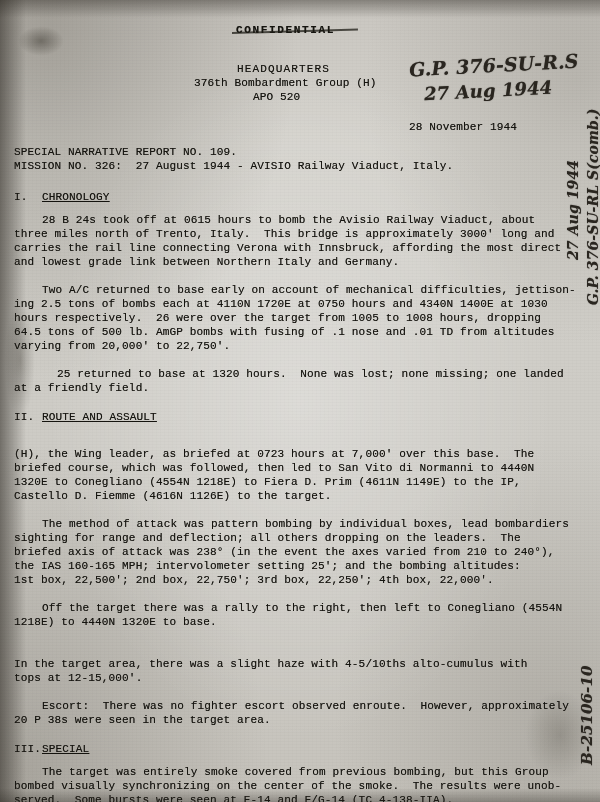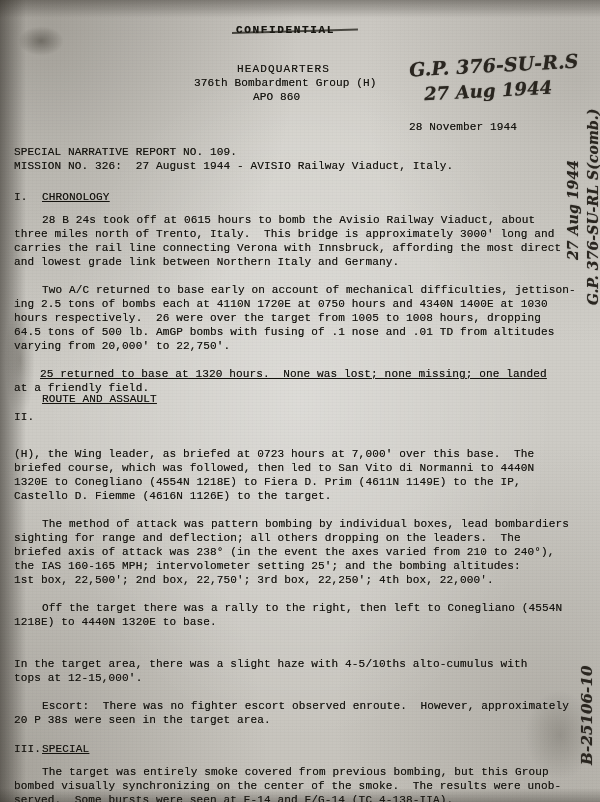--- a/index.html
+++ b/index.html
@@ -104,46 +104,46 @@
   <div class="smudge" style="left:5px;top:300px;width:30px;height:120px;background:radial-gradient(ellipse,rgba(50,46,38,.30),rgba(0,0,0,0) 70%);"></div>
   <div class="smudge" style="left:525px;top:690px;width:70px;height:90px;background:radial-gradient(ellipse,rgba(50,46,38,.22),rgba(0,0,0,0) 70%);"></div>
 
   <div class="doc">
 
     <div class="t bold" style="left:236px;top:23px;letter-spacing:1.6px;">CONFIDENTIAL</div>
     <div class="strike" style="left:232px;top:32px;width:126px;transform:rotate(-1.6deg);"></div>
 
     <div class="t" style="left:237px;top:62px;letter-spacing:1.1px;">HEADQUARTERS</div>
     <div class="t" style="left:194px;top:76px;">376th Bombardment Group (H)</div>
-    <div class="t" style="left:253px;top:90px;">APO 860</div>
+    <div class="t" style="left:253px;top:90px;">APO 520</div>
 
     <div class="t" style="left:409px;top:120px;">28 November 1944</div>
 
     <div class="t" style="left:14px;top:145px;">SPECIAL NARRATIVE REPORT NO. 109.</div>
     <div class="t" style="left:14px;top:159px;">MISSION NO. 326:  27 August 1944 - AVISIO Railway Viaduct, Italy.</div>
 
     <div class="t" style="left:14px;top:190px;">I.</div>
     <div class="t ul" style="left:42px;top:190px;">CHRONOLOGY</div>
 
     <div class="t" style="left:42px;top:213px;">28 B 24s took off at 0615 hours to bomb the Avisio Railway Viaduct, about</div>
     <div class="t" style="left:14px;top:227px;">three miles north of Trento, Italy.  This bridge is approximately 3000' long and</div>
     <div class="t" style="left:14px;top:241px;">carries the rail line connecting Verona with Innsbruck, affording the most direct</div>
     <div class="t" style="left:14px;top:255px;">and lowest grade link between Northern Italy and Germany.</div>
 
     <div class="t" style="left:42px;top:283px;text-align:right;">Two A/C returned to base early on account of mechanical difficulties, jettison-</div>
     <div class="t" style="left:14px;top:297px;">ing 2.5 tons of bombs each at 4110N 1720E at 0750 hours and 4340N 1400E at 1030</div>
     <div class="t" style="left:14px;top:311px;">hours respectively.  26 were over the target from 1005 to 1008 hours, dropping</div>
     <div class="t" style="left:14px;top:325px;">64.5 tons of 500 lb. AmGP bombs with fusing of .1 nose and .01 TD from altitudes</div>
     <div class="t" style="left:14px;top:339px;">varying from 20,000' to 22,750'.</div>
 
-    <div class="t" style="left:40px;top:367px;text-decoration:underline;">25 returned to base at 1320 hours.  None was lost; none missing; one landed</div>
+    <div class="t" style="left:57px;top:367px;">25 returned to base at 1320 hours.  None was lost; none missing; one landed</div>
     <div class="t" style="left:14px;top:381px;">at a friendly field.</div>
 
     <div class="t" style="left:14px;top:410px;">II.</div>
-    <div class="t ul" style="left:42px;top:392px;">ROUTE AND ASSAULT</div>
+    <div class="t ul" style="left:42px;top:410px;">ROUTE AND ASSAULT</div>
 
     <div class="t" style="left:14px;top:447px;">(H), the Wing leader, as briefed at 0723 hours at 7,000' over this base.  The</div>
     <div class="t" style="left:14px;top:461px;">briefed course, which was followed, then led to San Vito di Normanni to 4440N</div>
     <div class="t" style="left:14px;top:475px;">1320E to Conegliano (4554N 1218E) to Fiera D. Prim (4611N 1149E) to the IP,</div>
     <div class="t" style="left:14px;top:489px;">Castello D. Fiemme (4616N 1126E) to the target.</div>
 
     <div class="t" style="left:42px;top:517px;">The method of attack was pattern bombing by individual boxes, lead bombardiers</div>
     <div class="t" style="left:14px;top:531px;">sighting for range and deflection; all others dropping on the leaders.  The</div>
     <div class="t" style="left:14px;top:545px;">briefed axis of attack was 238° (in the event the axes varied from 210 to 240°),</div>
     <div class="t" style="left:14px;top:559px;">the IAS 160-165 MPH; intervolometer setting 25'; and the bombing altitudes:</div>

